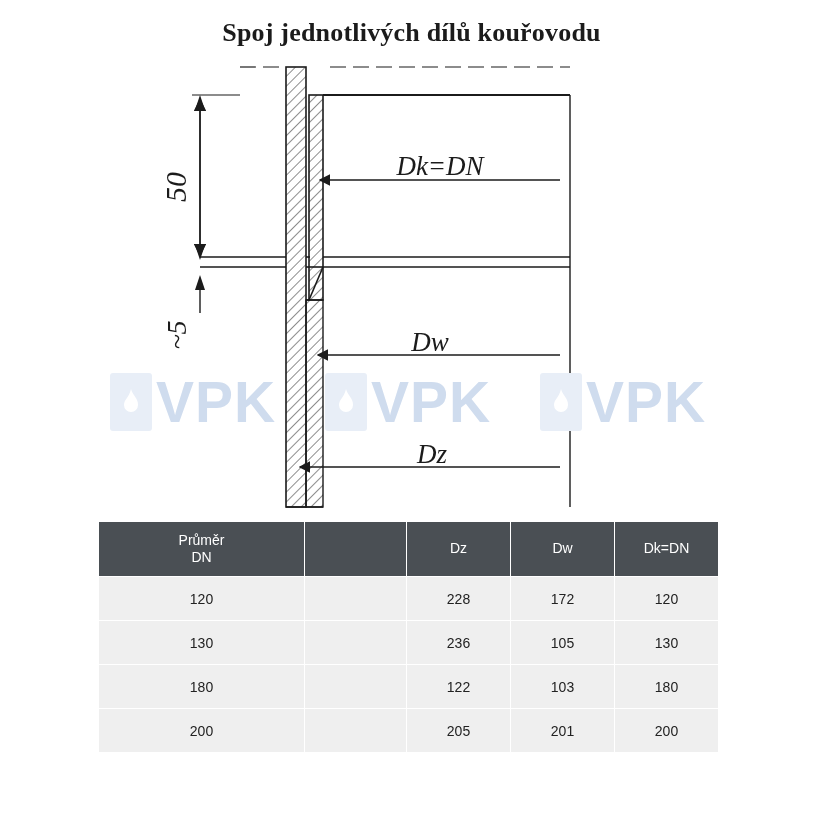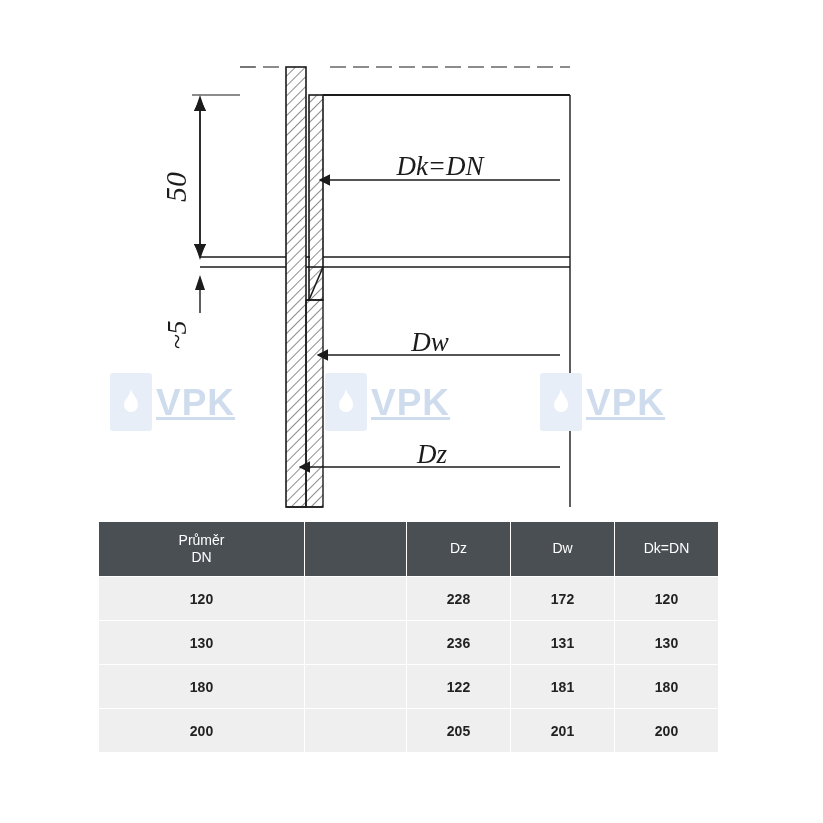--- a/index.html
+++ b/index.html
@@ -71,25 +71,24 @@
     position: absolute;
     left: 50%;
     top: 50%;
     transform: translate(-50%,-50%);
     width: 18px;
     height: 26px;
   }
   .wm .wm-text {
     font-family: "Liberation Sans", sans-serif;
     font-weight: bold;
-    font-size: 37px;
+    font-size: 57px;
     color: #cfdcee;
     letter-spacing: 1px;
     line-height: 1;
-    text-decoration: underline;
   }
 
   
   .table-wrap {
     position: absolute;
     left: 98px;
     top: 521px;
     width: 620px;
   }
   table.spec {
@@ -107,34 +106,34 @@
     border: 1px solid #ffffff;
     line-height: 1.25;
   }
   table.spec td {
     background: #efefef;
     color: #222222;
     font-size: 14px;
     height: 41px;
     text-align: center;
     border: 1px solid #ffffff;
-    font-weight: bold;
   }
   table.spec td.blank { background: #efefef; }
   col.c1 { width: 206px; }
   col.c2 { width: 102px; }
   col.c3 { width: 104px; }
   col.c4 { width: 104px; }
   col.c5 { width: 104px; }
 </style>
 </head>
 <body>
 
 <div id="page">
 
+  <div class="title">Spoj jednotlivých dílů kouřovodu</div>
 
   <div class="drawing">
     <svg width="823" height="460" viewBox="0 0 823 460" xmlns="http://www.w3.org/2000/svg">
       <defs>
         <pattern id="hatch" patternUnits="userSpaceOnUse" width="7" height="7" patternTransform="rotate(45)">
           <line x1="0" y1="0" x2="0" y2="7" stroke="#1b1b1b" stroke-width="1"></line>
         </pattern>
         <marker id="arrHead" markerWidth="9" markerHeight="9" refX="8" refY="4.5" orient="auto">
           <path d="M0,0 L9,4.5 L0,9 z" fill="#1b1b1b"></path>
         </marker>
@@ -251,28 +250,28 @@
           <td>120</td>
           <td class="blank"></td>
           <td>228</td>
           <td>172</td>
           <td>120</td>
         </tr>
         <tr>
           <td>130</td>
           <td class="blank"></td>
           <td>236</td>
-          <td>131</td>
+          <td>105</td>
           <td>130</td>
         </tr>
         <tr>
           <td>180</td>
           <td class="blank"></td>
           <td>122</td>
-          <td>181</td>
+          <td>103</td>
           <td>180</td>
         </tr>
         <tr>
           <td>200</td>
           <td class="blank"></td>
           <td>205</td>
           <td>201</td>
           <td>200</td>
         </tr>
       </tbody>

